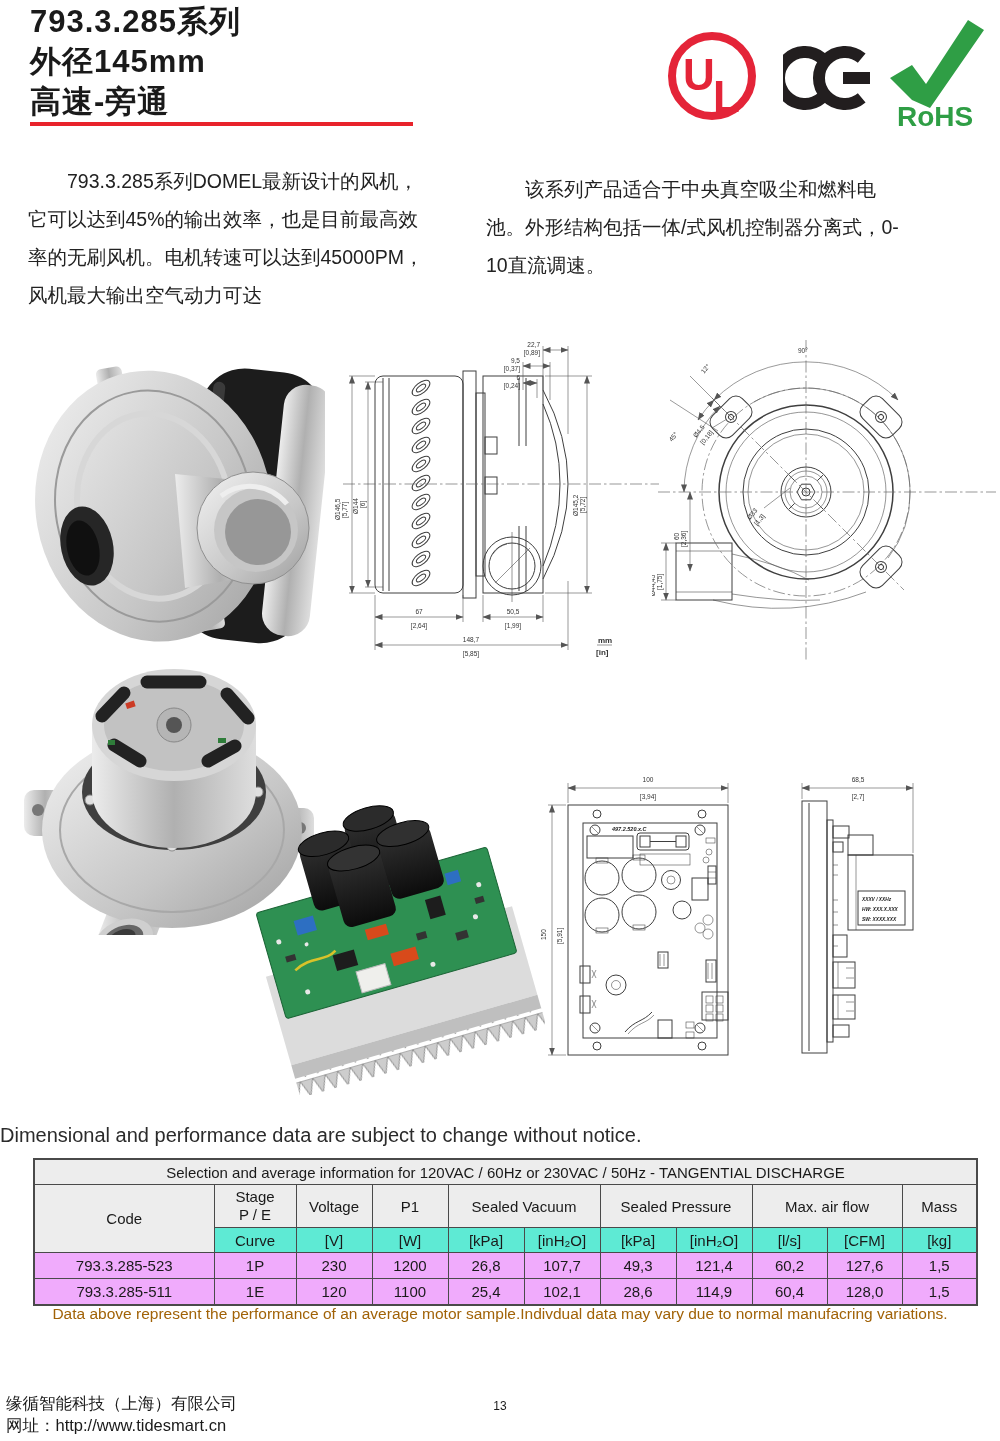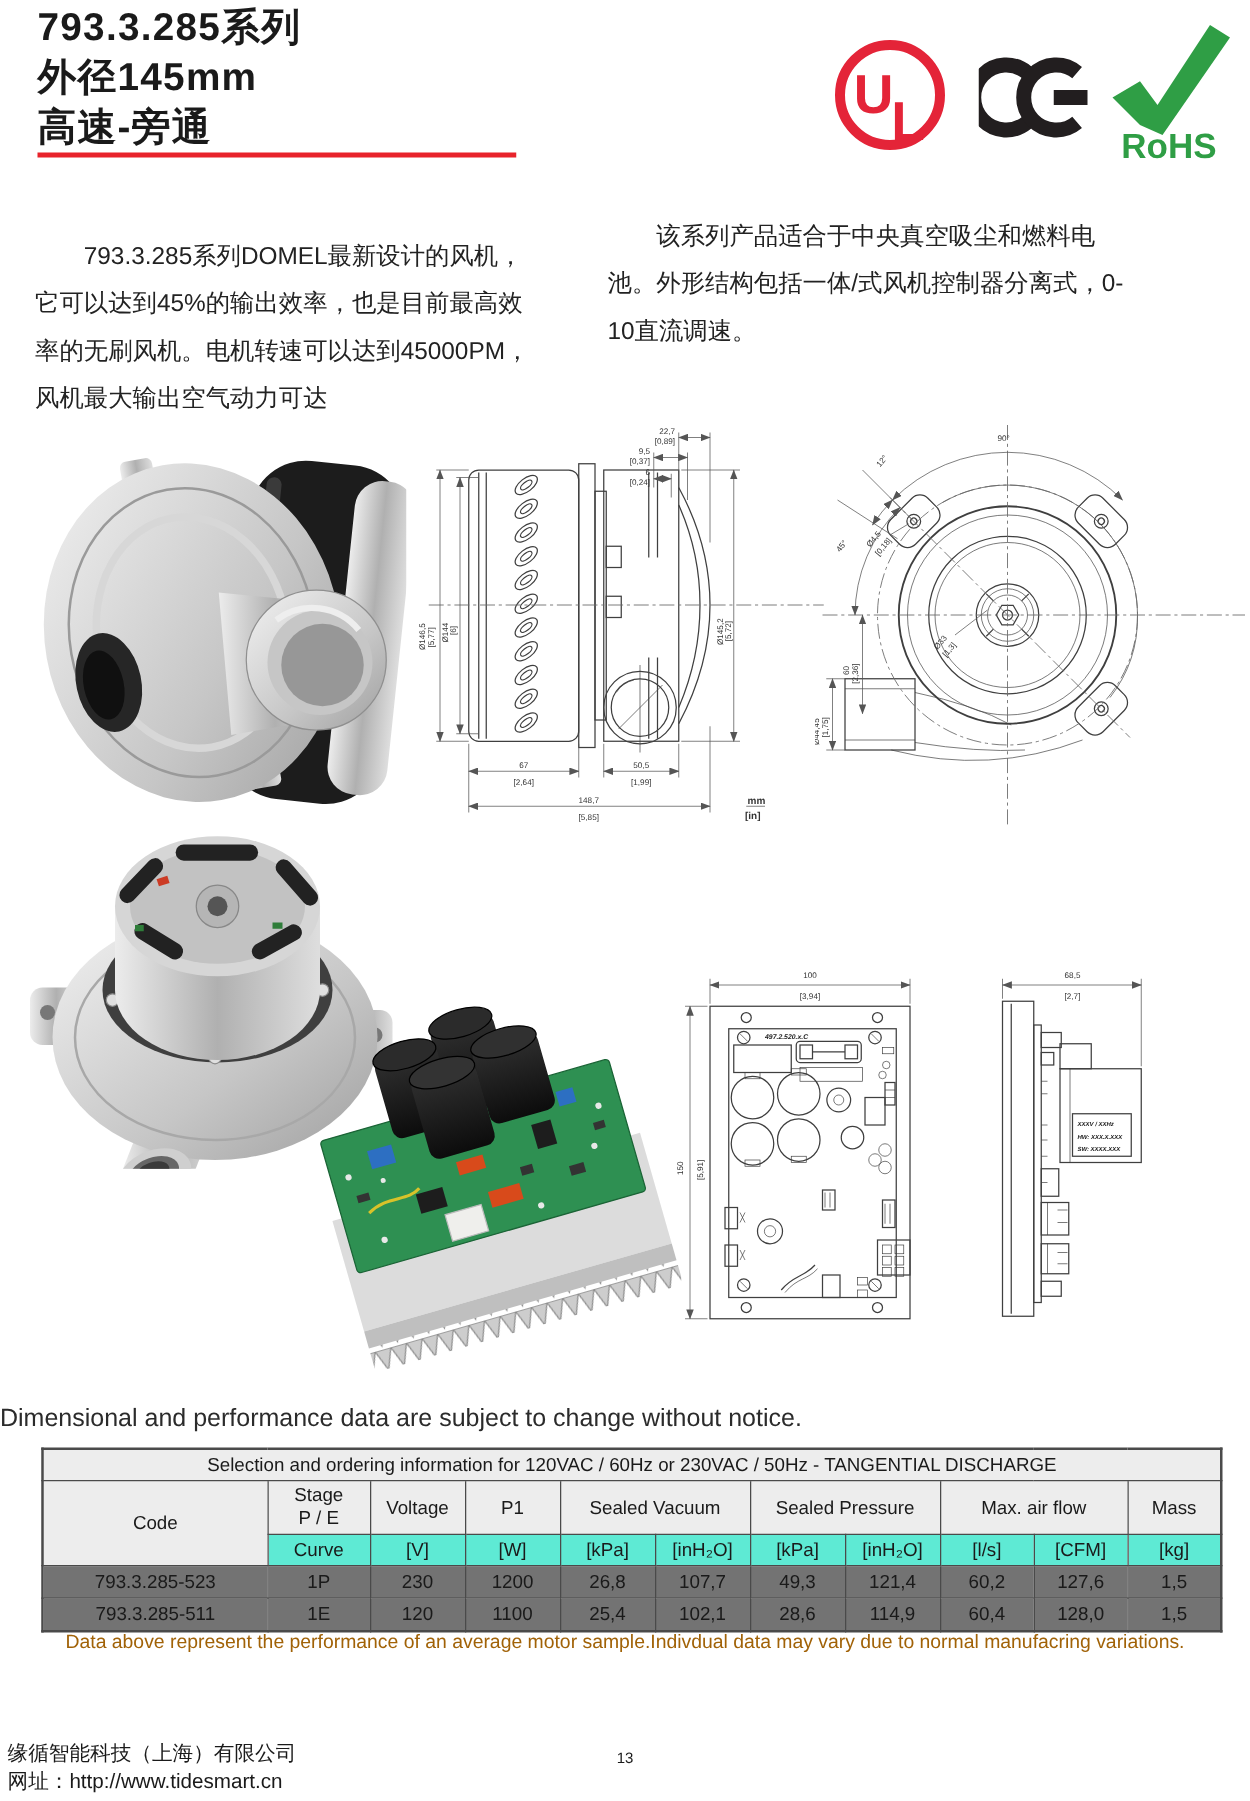--- a/index.html
+++ b/index.html
@@ -4,38 +4,38 @@
 <style>
   html,body{margin:0;padding:0;background:#fff;}
   #page{position:relative;width:1000px;height:1441px;background:#fff;overflow:hidden;
         font-family:"Liberation Sans","DejaVu Sans",sans-serif;color:#1a1a1a;}
   .abs{position:absolute;}
   
   #title{left:30px;top:2px;font-size:31px;font-weight:bold;line-height:40px;letter-spacing:1px;}
   #redrule{left:30px;top:122px;width:383px;height:4px;background:#e8232b;}
   
   .para{font-size:19.5px;line-height:38px;text-indent:2em;color:#222;}
-  #para-left{left:28px;top:186px;width:408px;}
+  #para-left{left:28px;top:162px;width:408px;}
   #para-right{left:486px;top:170px;width:424px;}
   
   #notice{left:0;top:1124px;width:1000px;text-align:left;font-size:20px;color:#2b2b2b;}
   #tnote{left:0;top:1305px;width:1000px;text-align:center;font-size:15.5px;color:#a16207;}
   #pageno{left:0;top:1399px;width:1000px;text-align:center;font-size:12px;}
   #footer{left:6px;top:1392px;font-size:16.5px;line-height:22px;}
   
   #seltable{left:33px;top:1158px;}
   table{border-collapse:collapse;table-layout:fixed;width:943px;font-size:15px;}
   table,td{border:1px solid #4a4a4a;}
   table{border-width:2px;}
   td{text-align:center;vertical-align:middle;padding:0 2px;overflow:hidden;}
   tr.t-title td{height:24px;background:#ededed;}
   tr.t-head td{height:42px;background:#ededed;}
   tr.t-head td.prewrap{white-space:pre-line;line-height:18px;margin-left:48px;}
   tr.t-units td{height:24px;background:#5eead4;}
-  tr.t-data td{height:25px;background:#737373;}
+  tr.t-data td{height:25px;background:#f0abfc;}
   
   .ln *{stroke:#3f3f3f;stroke-width:1;fill:none;}
   .ln .thin{stroke-width:0.55;}
   .ln .bold{stroke-width:1.5;}
   .cl *{stroke:#6a6a6a;stroke-width:0.7;stroke-dasharray:12 3 2.5 3;fill:none;}
   .dim line,.dim path{stroke:#555;stroke-width:0.6;fill:none;}
   .dim text{fill:#333;font-size:6.5px;stroke:none;font-family:"Liberation Sans","DejaVu Sans",sans-serif;}
   .dim text.unit{font-size:8px;font-weight:bold;}
   text.blabel{fill:#222;font-size:5.5px;font-weight:bold;font-style:italic;stroke:none;}
   text.slabel{fill:#222;font-size:4.8px;font-weight:bold;font-style:italic;stroke:none;}
@@ -495,21 +495,21 @@
         <col style="width:76px">
           <col style="width:76px">
           <col style="width:76px">
           <col style="width:76px">
         <col style="width:75px">
           <col style="width:75px">
           <col style="width:75px">
       </colgroup>
       <tbody>
         <tr class="t-title">
-          <td colspan="11">Selection and ordering information for 120VAC / 60Hz or 230VAC / 50Hz - TANGENTIAL DISCHARGE</td>
+          <td colspan="11">Selection and average information for 120VAC / 60Hz or 230VAC / 50Hz - TANGENTIAL DISCHARGE</td>
         </tr>
         <tr class="t-head">
           <td rowspan="2">Code</td>
           <td class="prewrap">Stage
 P / E</td>
           <td>Voltage</td>
           <td>P1</td>
           <td colspan="2">Sealed Vacuum</td>
           <td colspan="2">Sealed Pressure</td>
           <td colspan="2">Max. air flow</td>

